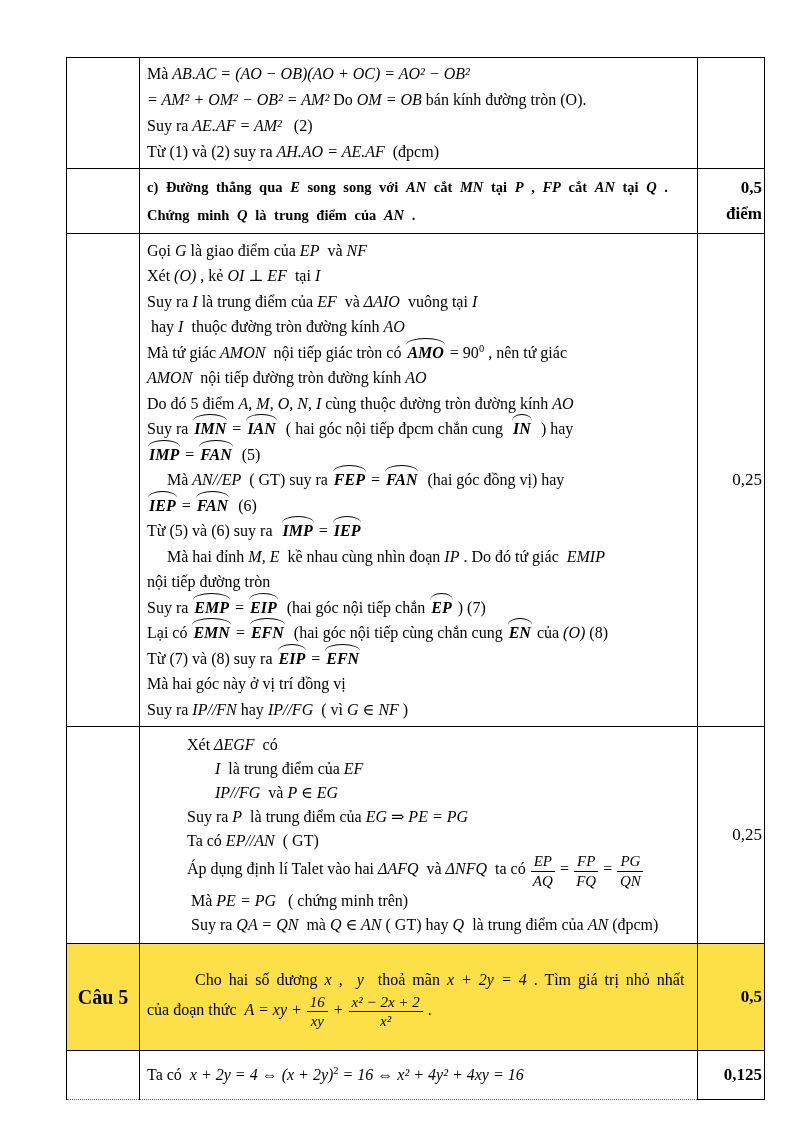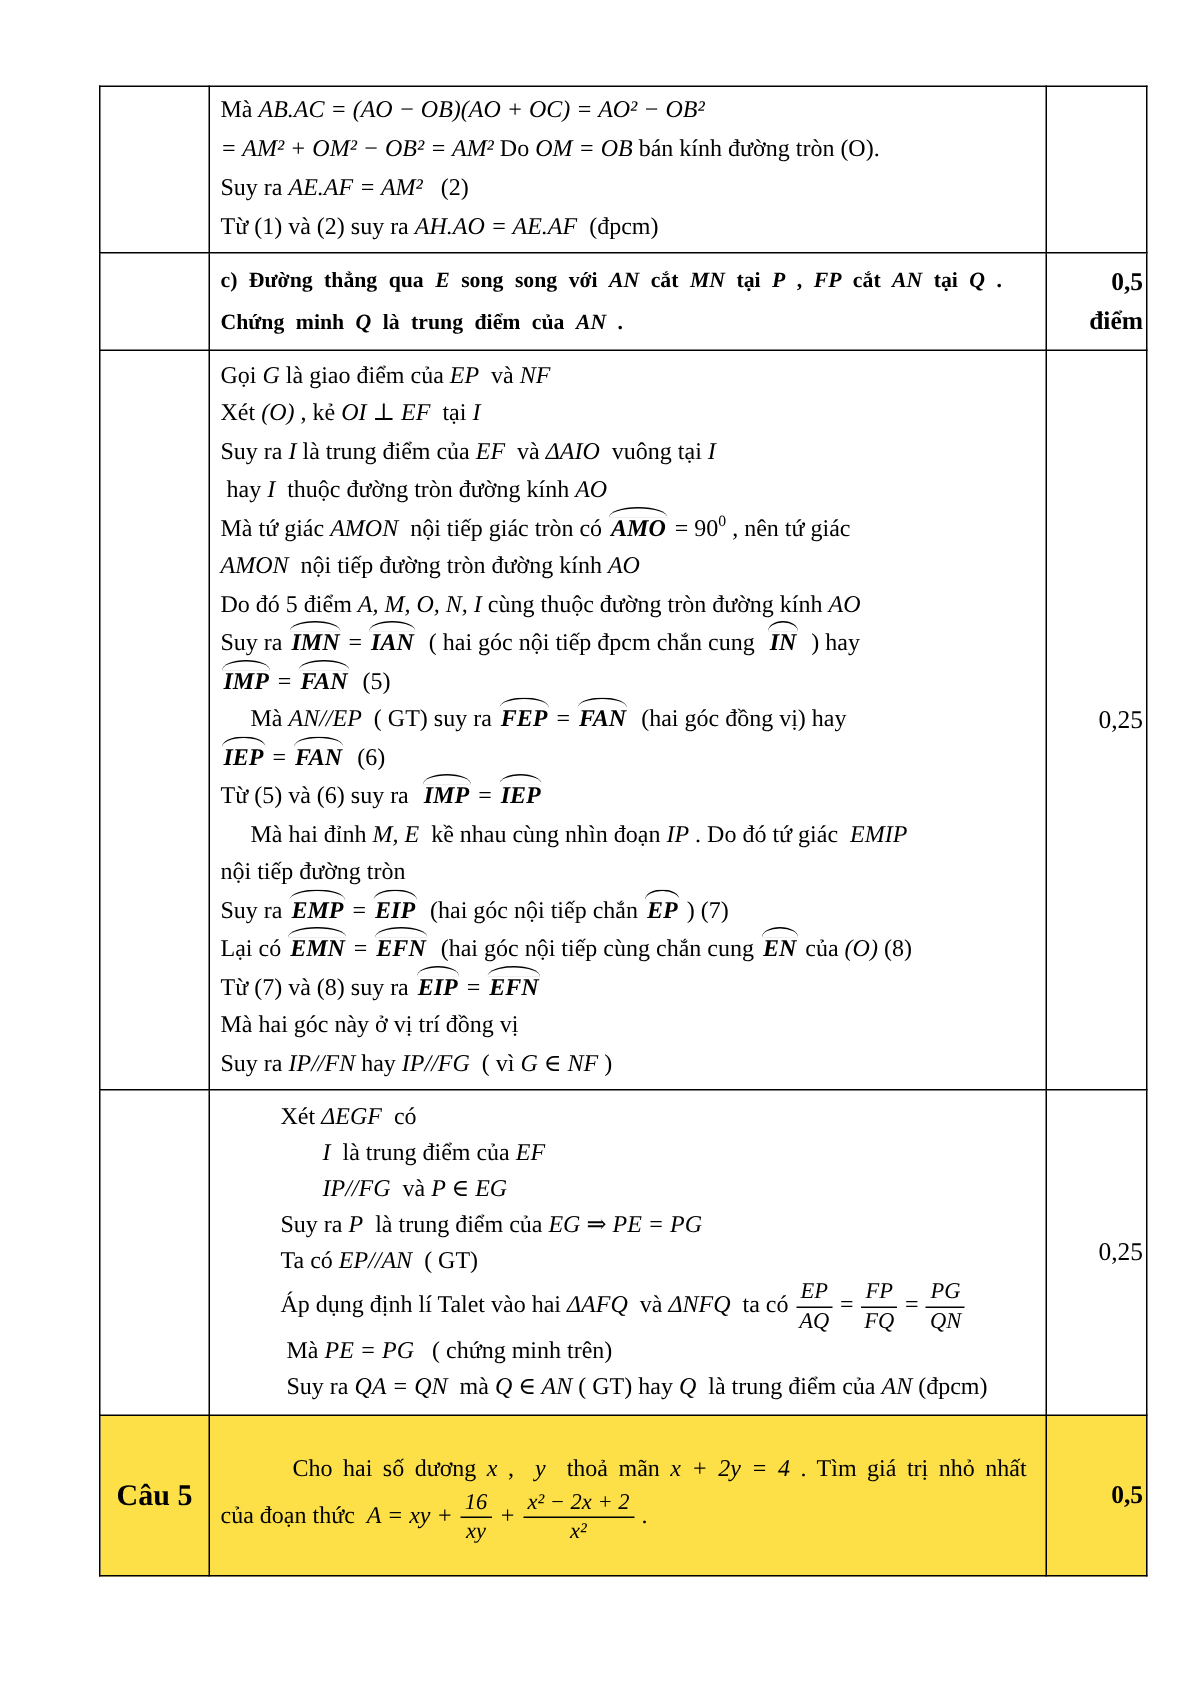--- a/index.html
+++ b/index.html
@@ -104,15 +104,22 @@
           <td class="score-cell"><span>0,25</span></td>
         </tr>
         <tr class="r5 hl">
           <td class="label-cell"><span style="font-weight: bold;">Câu 5</span></td>
           <td class="content-cell">
             <div class="line ind"><span class="rm">Cho hai số dương </span><span class="it">x</span><span class="rm"> ,  </span><span class="it">y</span><span class="rm">  thoả mãn </span><span class="it">x + 2y = 4</span><span class="rm"> . Tìm giá trị nhỏ nhất</span></div>
             <div class="line"><span class="rm">của đoạn thức  </span><span class="it">A = xy + </span><span class="frac"><span class="num">16</span><span class="den">xy</span></span><span class="it"> + </span><span class="frac"><span class="num">x² − 2x + 2</span><span class="den">x²</span></span><span class="rm"> .</span></div>
           </td>
           <td class="score-cell"><span class="score-bold">0,5</span></td>
         </tr>
+        <tr class="r6">
+          <td class="label-cell"></td>
+          <td class="content-cell">
+            <div class="line"><span class="rm">Ta có  </span><span class="it">x + 2y = 4 ⇔ (x + 2y)</span><sup>2</sup><span class="it"> = 16 ⇔ x² + 4y² + 4xy = 16</span></div>
+          </td>
+          <td class="score-cell"><span class="score-bold">0,125</span></td>
+        </tr>
       </tbody>
   </table>
 </div>
 
 </body></html>

